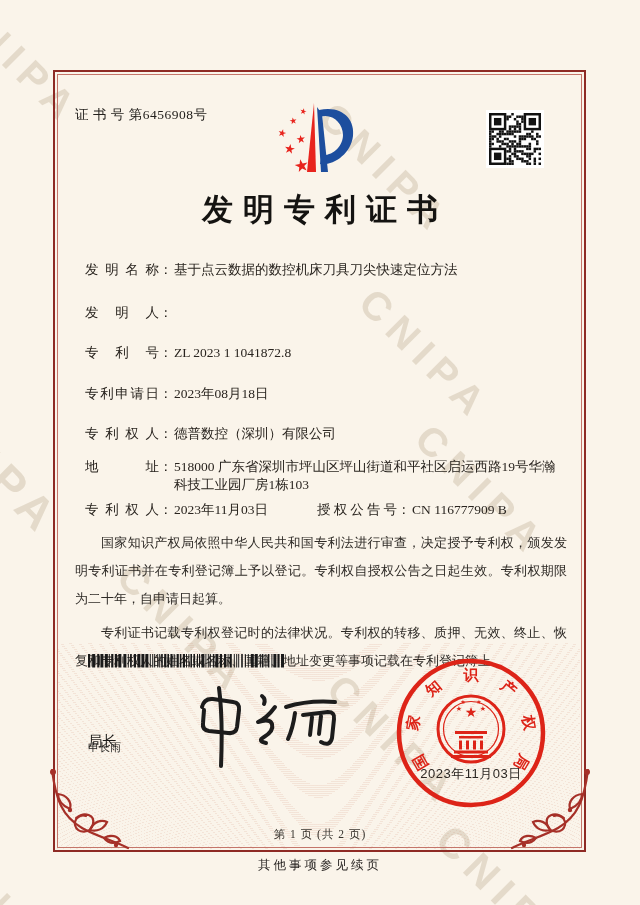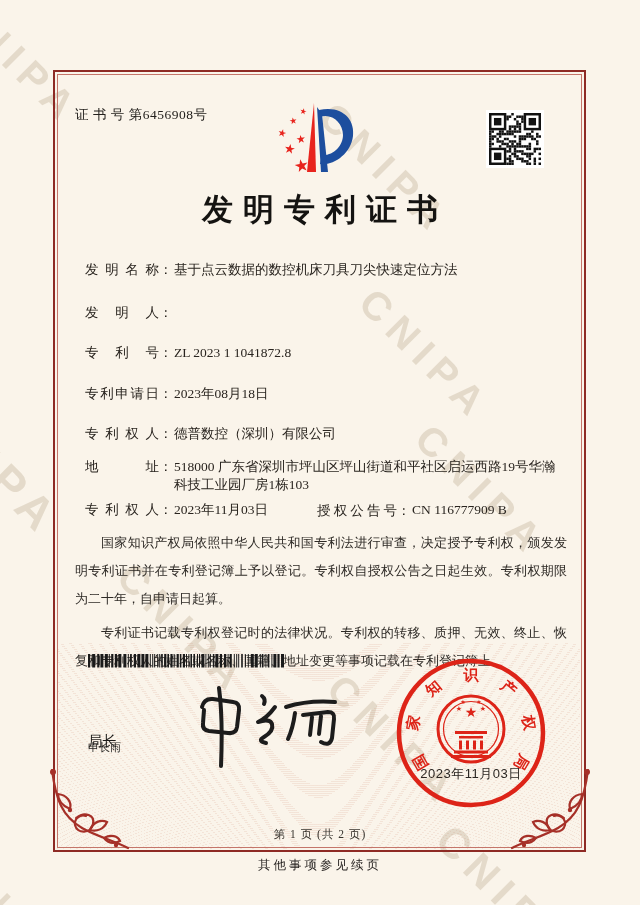--- a/index.html
+++ b/index.html
@@ -56,21 +56,21 @@
   .field-row{display:flex;margin-bottom:23px;}
   .field-row:nth-child(1){margin-bottom:25px;}
   .field-row:nth-child(4){margin-bottom:22px;}
   .field-row:nth-child(5){margin-bottom:15px;}
   .field-row:nth-child(6){margin-bottom:7px;}
   .f-label{display:inline-block;width:74px;text-align:justify;text-align-last:justify;flex:none;}
   .f-colon{display:inline-block;width:15px;flex:none;}
   .f-value{display:inline-block;max-width:392px;line-height:18px;}
   .grant-row{display:flex;}
   .pair1{display:flex;width:232px;flex:none;}
-  .pair2{display:flex;align-items:center;}
+  .pair2{display:flex;}
   .pair2 .f-label{width:80px;}
   
   .paras{position:absolute;left:75px;top:529px;width:492px;font-size:13px;line-height:28px;color:#2e2a26;text-align:justify;}
   .paras p{margin:0 0 6px 0;text-indent:2em;}
   
   .barcode{position:absolute;left:88px;top:654px;width:198px;height:15px;}
   .signature{position:absolute;left:182px;top:676px;width:172px;height:102px;}
   .official-title{position:absolute;left:88px;top:732px;font-size:14.5px;color:#1d1b19;font-family:"Liberation Sans","DejaVu Sans",sans-serif;}
   .official-name{position:absolute;left:88px;top:740px;font-size:11px;color:#1d1b19;font-family:"Liberation Sans","DejaVu Sans",sans-serif;}
   

